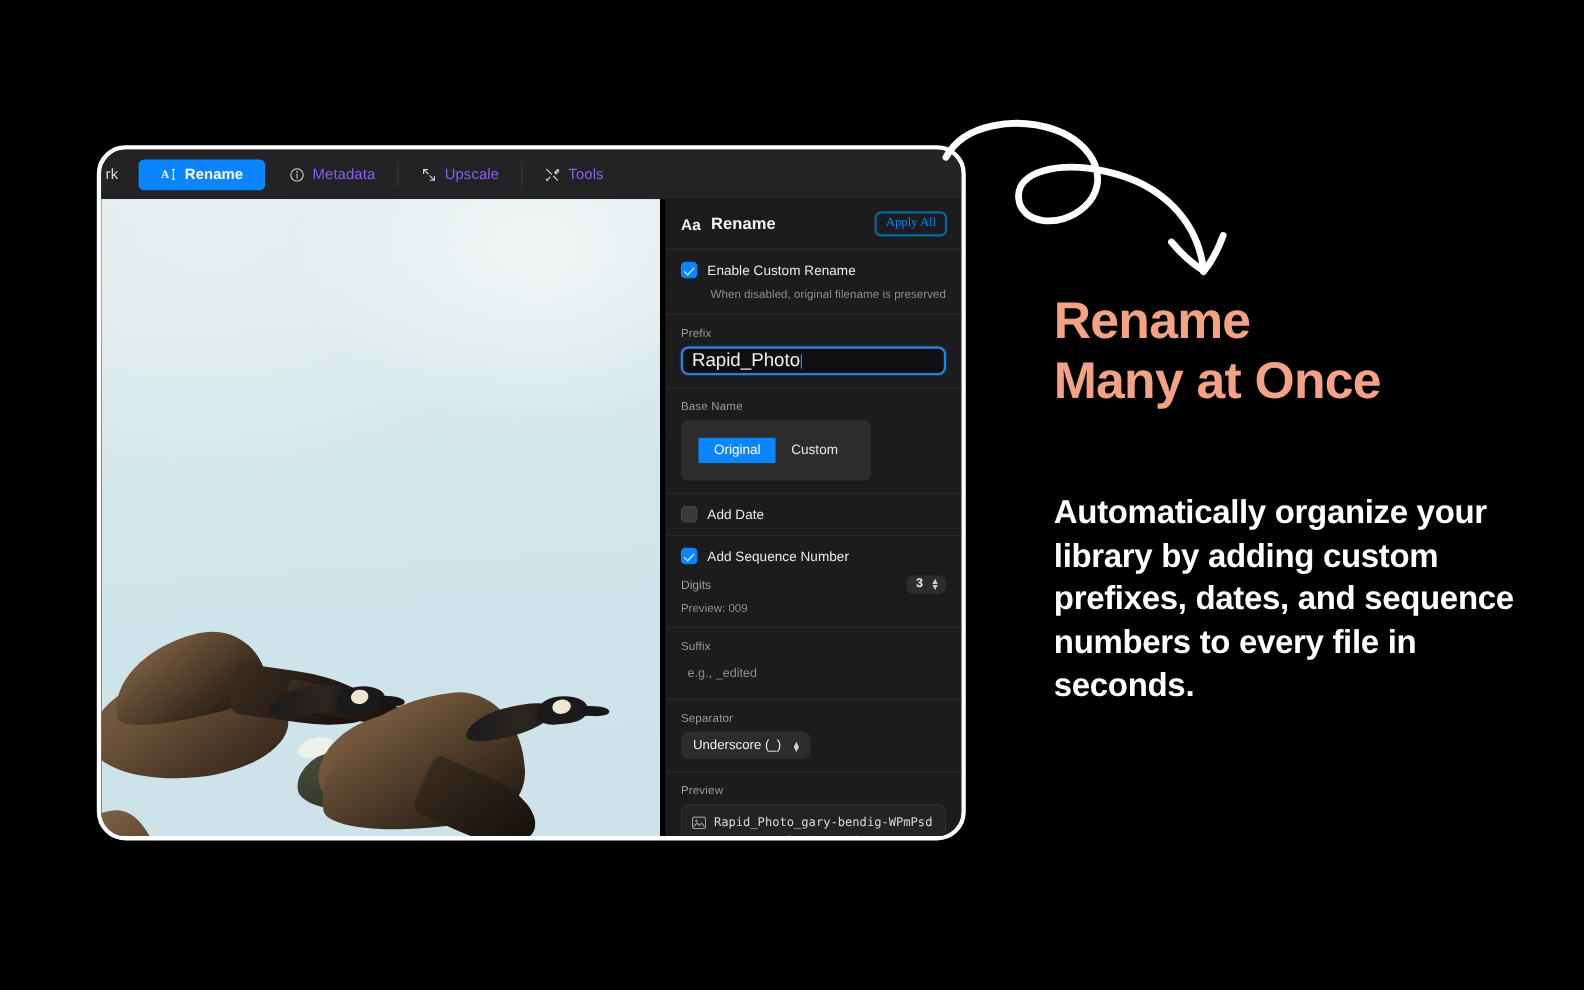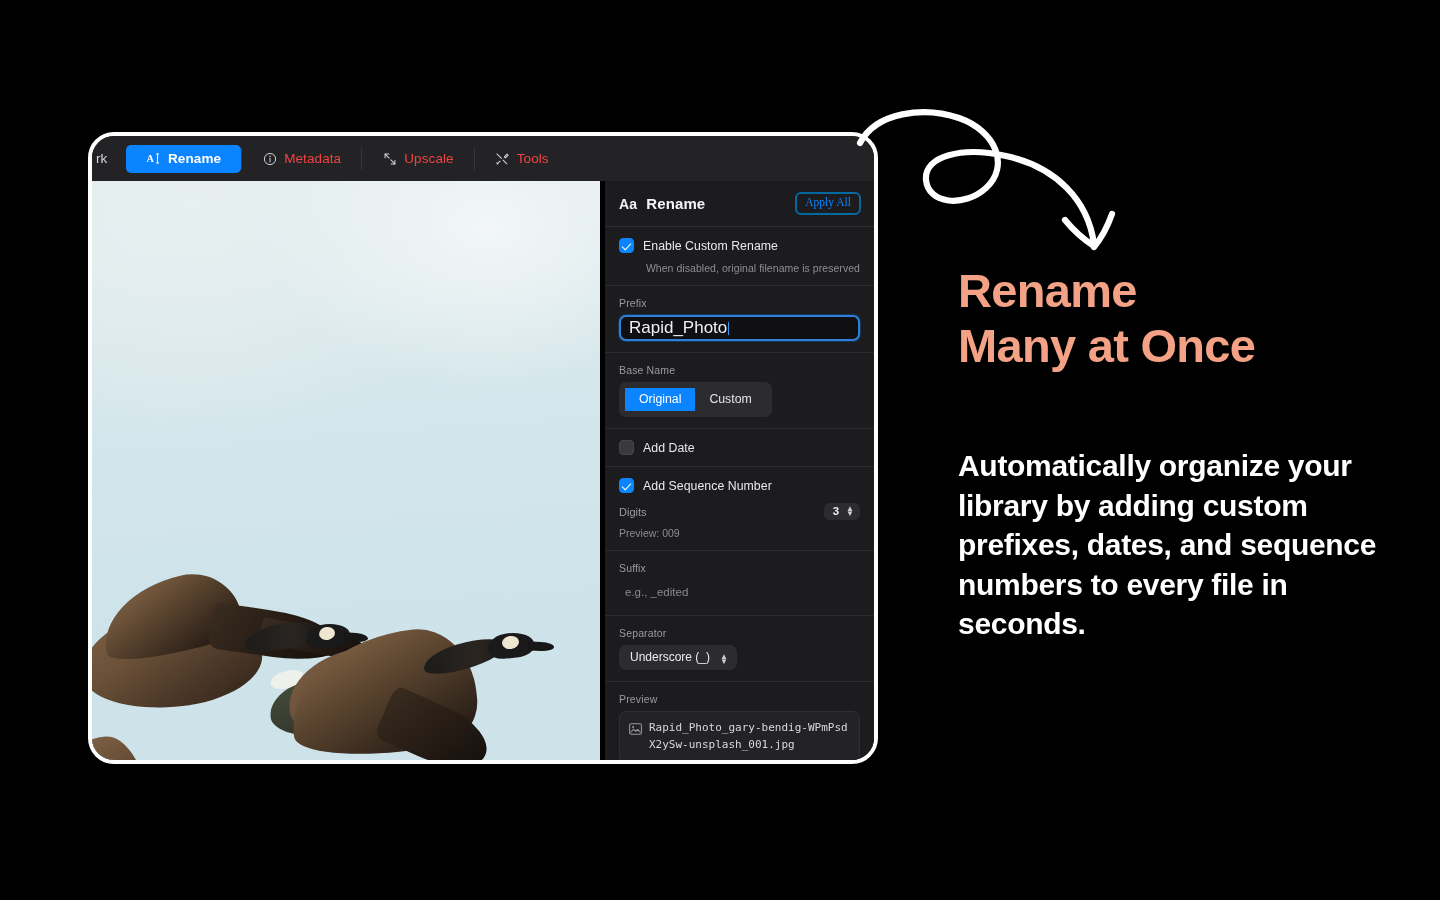--- a/index.html
+++ b/index.html
@@ -26,21 +26,21 @@
   #tab-bar{
     position:absolute; left:0; top:0; right:0; height:45px;
     background:#232325;
     display:flex; align-items:center;
     padding-left:0px;
   }
   .tab{
     height:28px;
     display:flex; align-items:center; gap:7px;
     padding:0 20px;
-    color:#ef4444;
+    color:#8b5cf6;
     font-size:13.5px;
     letter-spacing:.1px;
     white-space:nowrap;
     border-radius:5px;
     user-select:none;
   }
   .tab.partial{
     padding-left:4px; padding-right:10px;
     color:#d8d8da; overflow:hidden;
     width:34px;
@@ -216,21 +216,21 @@
   }
   #prefix-input .caret{
     display:inline-block; width:1px; height:13px;
     background:#3b95ef; margin-left:1px;
   }
 
   .segmented{
     display:inline-flex;
     background:#2c2c2e;
     border-radius:7px;
-    padding:6px;
+    padding:16px;
     overflow:hidden;
   }
   .segmented .seg{
     font-size:12.3px;
     padding:5px 14px 6px;
     color:#e4e4e6;
     line-height:1;
     cursor:pointer;
   }
   .segmented .seg.on{

